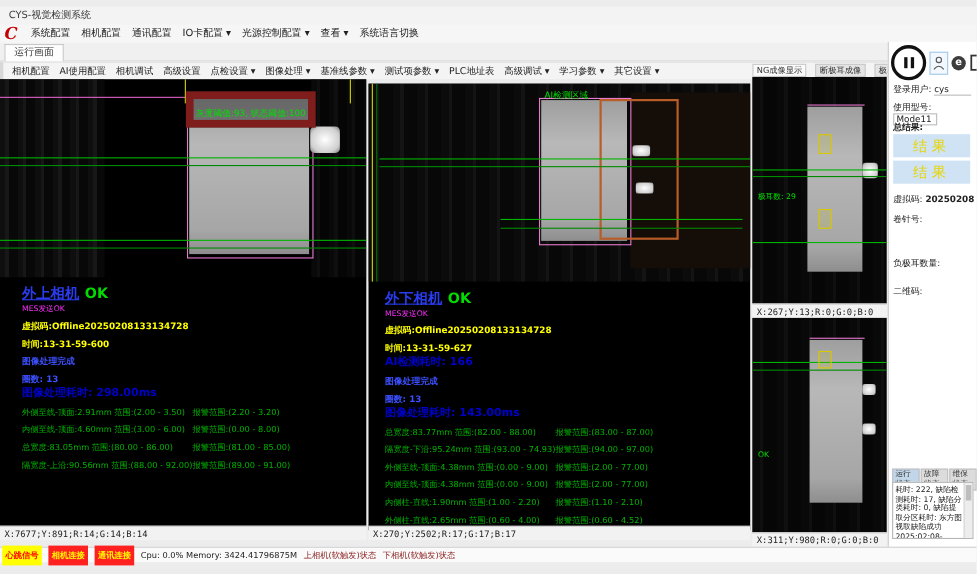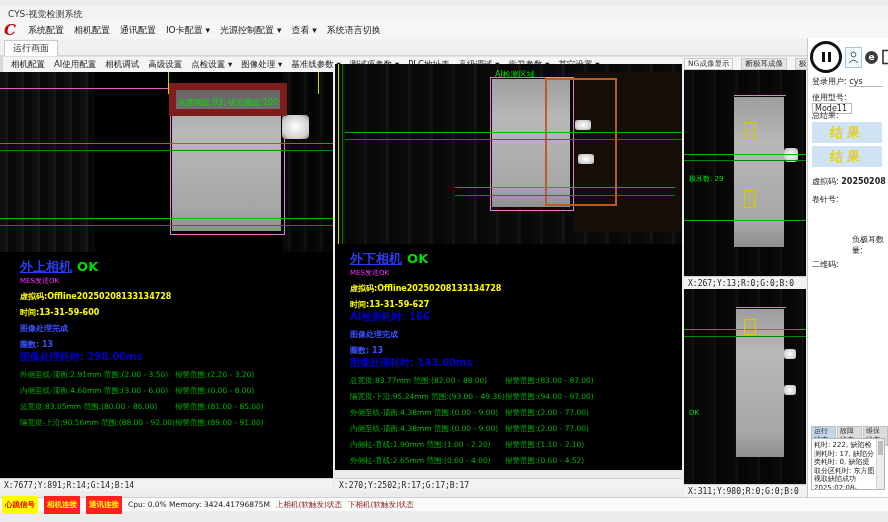--- a/index.html
+++ b/index.html
@@ -61,21 +61,21 @@
             display:flex;align-items:center;justify-content:center;gap:3px;}
   .pausebtn i{display:block;width:3px;height:10px;background:#111;}
   .sqbtn{width:15px;height:19px;border:1px solid #9fc8e8;background:#f2f8fd;display:flex;
          align-items:center;justify-content:center;}
   .ecirc{width:13px;height:13px;border-radius:50%;background:#3c3c3c;color:#fff;font-size:9px;
          line-height:13px;text-align:center;font-weight:bold;}
   .fld{position:absolute;left:4px;font-size:8px;color:#222;}
   .fldval{font-size:8px;color:#222;border-bottom:1px solid #bbb;min-width:34px;display:inline-block;}
   .resbox{position:absolute;left:4px;width:70px;height:21px;background:#cfe3f4;
           display:flex;align-items:center;justify-content:center;}
-  .resbox span{color:#e8d400;font-weight:bold;font-size:13px;letter-spacing:4px;}
+  .resbox span{color:#e8d400;font-weight:normal;font-size:13px;letter-spacing:4px;}
   .logtabs{position:absolute;left:3px;display:flex;gap:1px;}
   .logtab{font-size:7px;background:#dcdcdc;border:1px solid #bfbfbf;padding:0 2px;line-height:9px;color:#333;}
   .logtab.sel{background:#c2d6ea;}
   .logbox{position:absolute;left:3px;width:74px;height:52px;border:1px solid #b5b5b5;background:#fff;
           font-size:7px;color:#222;padding:2px 9px 2px 2px;box-sizing:border-box;overflow:hidden;line-height:8.5px;}
   .scroll{position:absolute;right:0;top:0;width:7px;height:100%;background:#ededed;border-left:1px solid #d5d5d5;}
   .scroll .thumb{position:absolute;top:2px;left:1px;width:5px;height:14px;background:#bdbdbd;}
   
   .statusbar{left:0;top:497px;width:100%;height:14px;background:#fafafa;border-top:1px solid #d0d0d0;
              display:flex;align-items:center;gap:6px;padding-left:2px;box-sizing:border-box;}
@@ -175,21 +175,21 @@
       <div class="mrow">
         <span class="val">隔宽度-上沿:90.56mm 范围:(88.00 - 92.00)</span>
         <span class="alm">报警范围:(89.00 - 91.00)</span>
       </div>
     </div>
   </div>
   <div class="abs coordstrip" style="left:0;top:478px;width:333px;height:13px;">
     <span>X:7677;Y:891;R:14;G:14;B:14</span>
   </div>
 
-  <div class="abs view" style="left:335px;top:64px;width:347px;height:406px;">
+  <div class="abs view" style="left:335px;top:76px;width:347px;height:406px;">
     <div class="abs stripes-m" style="left:0;top:0;width:347px;height:180px;opacity:.9;"></div>
 
     <div class="abs yline" style="left:3px;top:0;height:180px;"></div>
     <div class="abs" style="left:7px;top:0;width:1px;height:180px;background:#00700a;"></div>
 
     <div class="abs" style="left:238px;top:8px;width:130px;height:160px;background:#140d08;"></div>
 
     <div class="abs" style="left:155px;top:13px;width:82px;height:132px;border:1px solid #e878d0;">
       <div class="part abs" style="left:1px;top:1px;width:78px;height:128px;"></div>
     </div>
@@ -216,21 +216,21 @@
       <div class="r-code">时间:13-31-59-627</div>
       <div class="r-dark">AI检测耗时: 166</div>
       <div class="r-blue">图像处理完成</div>
       <div class="r-blue">圈数: 13</div>
       <div class="r-dark">图像处理耗时: 143.00ms</div>
       <div class="mrow">
         <span class="val">总宽度:83.77mm 范围:(82.00 - 88.00)</span>
         <span class="alm">报警范围:(83.00 - 87.00)</span>
       </div>
       <div class="mrow">
-        <span class="val">隔宽度-下沿:95.24mm 范围:(93.00 - 49.36)</span>
+        <span class="val">隔宽度-下沿:95.24mm 范围:(93.00 - 74.93)</span>
         <span class="alm">报警范围:(94.00 - 97.00)</span>
       </div>
       <div class="mrow">
         <span class="val">外侧至线-顶面:4.38mm 范围:(0.00 - 9.00)</span>
         <span class="alm">报警范围:(2.00 - 77.00)</span>
       </div>
       <div class="mrow">
         <span class="val">内侧至线-顶面:4.38mm 范围:(0.00 - 9.00)</span>
         <span class="alm">报警范围:(2.00 - 77.00)</span>
       </div>
@@ -307,40 +307,40 @@
     </div>
 
     <div class="fld" style="top:38px;">
       <span>登录用户:</span>
       <span class="fldval">cys</span>
     </div>
     <div class="fld" style="top:54px;">
       <span>使用型号:</span>
       <span class="fldval" style="border:1px solid #bbb;padding:0 2px;">Mode11</span>
     </div>
-    <div class="fld" style="top:72px;font-weight:normal;">总结果:</div>
+    <div class="fld" style="top:72px;font-weight:bold;">总结果:</div>
 
     <div class="resbox" style="top:84px;">
       <span>结果</span>
     </div>
     <div class="resbox" style="top:108px;">
       <span>结果</span>
     </div>
 
     <div class="fld" style="top:138px;">
       <span>虚拟码:</span>
       <span style="font-weight:bold;">20250208</span>
     </div>
     <div class="fld" style="top:156px;">
       <span>卷针号:</span>
     </div>
     <div class="fld" style="top:174px;margin-top:47px;">
       <span>二维码:</span>
     </div>
-    <div class="fld" style="top:196px;margin-left:40px;">
+    <div class="fld" style="top:196px;">
       <span>负极耳数量:</span>
     </div>
 
     <div class="logtabs" style="top:388px;">
       <span class="logtab sel">运行状态</span>
       <span class="logtab">故障状态</span>
       <span class="logtab">维保状态</span>
     </div>
     <div class="logbox" style="top:400px;">
       <span>耗时: 222, 缺陷检测耗时: 17, 缺陷分类耗时: 0, 缺陷提取分区耗时: 东方图视取缺陷成功 2025:02:08-13:31:59:650--cys--外上相机--图像处理耗时: 298.00ms</span>

